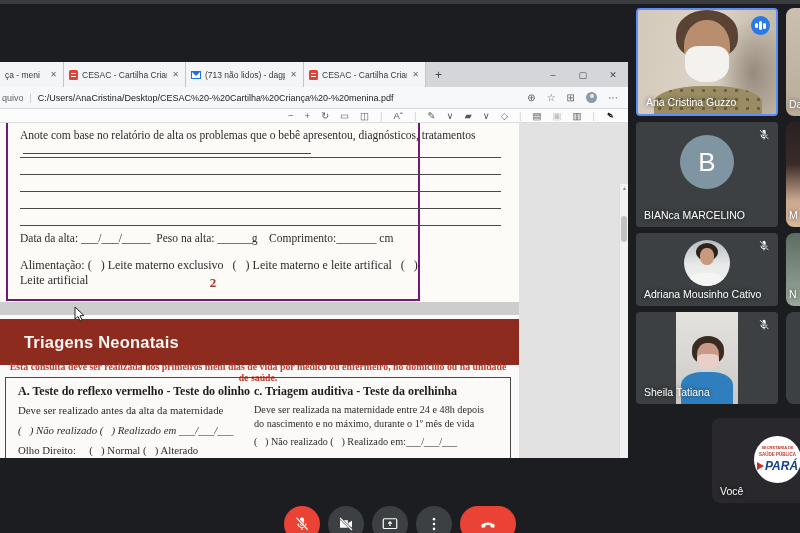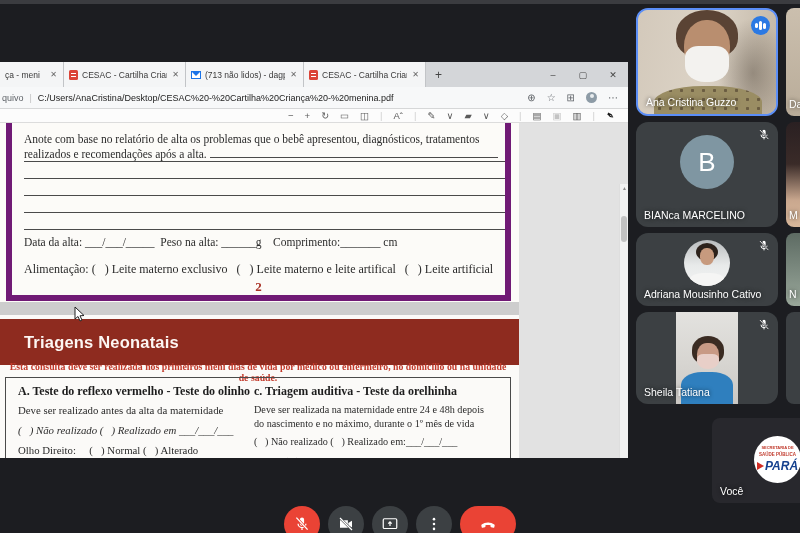--- a/index.html
+++ b/index.html
@@ -36,21 +36,21 @@
 
   .pdftoolbar { position:absolute; left:0; top:47px; width:100%; height:14px; background:#fcfcfc; border-bottom:1px solid #dcdcdc; display:flex; align-items:center; }
   .ptools { position:absolute; left:288px; top:0; height:14px; display:flex; align-items:center; gap:11px; }
   .ptool { font-size:9.5px; color:#5a5a5a; line-height:1; }
   .ptool.sep { color:#d0d0d0; }
   .ptool.disabled { color:#c3c3c3; }
   .ptool.pin { color:#1b1b1b; transform:rotate(35deg); font-size:10px; }
 
   .docarea { position:absolute; left:0; top:61px; width:100%; height:335px; background:#e2e2e2; overflow:hidden; font-family:"Liberation Serif", serif; }
   .pageA { position:absolute; left:0; top:0; width:519px; height:179px; background:#fcfbf8; }
-  .box1 { position:absolute; left:6px; top:-8px; width:505px; height:186px; border:6px solid #701a75; }
+  .box1 { position:absolute; left:6px; top:-8px; width:414px; height:186px; border:2px solid #701a75; }
   .introline1 { position:absolute; left:12px; top:12px; width:482px; font-size:11.5px; color:#2b2b2b; white-space:nowrap; }
   .introline2 { position:absolute; left:12px; top:27px; width:482px; font-size:11.5px; color:#2b2b2b; white-space:nowrap; }
   .fill-line { display:inline-block; width:288px; border-bottom:1px solid #4a4a4a; height:10px; margin-left:3px; }
   .uline { position:absolute; left:12px; width:481px; border-bottom:1px solid #4a4a4a; }
   .u1{top:40px;} .u2{top:57px;} .u3{top:74px;} .u4{top:91px;} .u5{top:108px;}
   .dataline { position:absolute; left:12px; top:115px; font-size:11.5px; color:#2b2b2b; white-space:pre-wrap; }
   .feedline { position:absolute; left:12px; top:141px; font-size:12px; color:#2b2b2b; white-space:pre-wrap; }
   .pagenum { position:absolute; left:0; top:158px; width:100%; text-align:center; font-size:13px; font-weight:bold; color:#a93226; }
 
   .pagegap { position:absolute; left:0; top:179px; width:519px; height:13px; background:#cdcdcd; }
@@ -68,21 +68,21 @@
   .tc{top:6px;} .c1{top:26px;} .c2{top:40px;} .c3{top:58px;} .c4{top:78px;}
 
   .scrollbar { position:absolute; right:0; top:61px; bottom:0; width:9px; background:#f1f1f1; border-left:1px solid #dedede; }
   .sb-up { position:absolute; top:2px; left:1px; width:7px; text-align:center; font-size:5px; color:#8a8a8a; }
   .sb-thumb { position:absolute; left:1px; top:32px; width:6px; height:26px; background:#c2c2c2; border-radius:3px; }
 
   .cursor { position:absolute; left:74px; top:244px; z-index:50; }
 
   
   .panel { position:absolute; left:636px; top:0; width:164px; height:533px; overflow:hidden; }
-  .tile { position:absolute; left:0; width:142px; background:#3c4043; border-radius:12px; overflow:hidden; }
+  .tile { position:absolute; left:0; width:142px; background:#3c4043; border-radius:4px; overflow:hidden; }
   .t1 { top:8px; height:108px; border:2px solid #5b8ef7; background:#c9bfae; }
   .t2 { top:122px; height:105px; }
   .t3 { top:233px; height:73px; }
   .t4 { top:312px; height:92px; }
   .tile-name { position:absolute; left:8px; bottom:6px; font-size:10.5px; color:#fff; text-shadow:0 0 4px rgba(0,0,0,.7); white-space:nowrap; z-index:5; }
   .micoff { position:absolute; top:6px; right:7px; width:14px; height:14px; z-index:5; }
   .badge { position:absolute; top:6px; right:6px; width:19px; height:19px; border-radius:50%; background:#2b79e3; display:flex; align-items:center; justify-content:center; gap:1.5px; z-index:5; }
   .badge i { display:block; width:2.5px; background:#fff; border-radius:2px; }
   .badge .b1{height:5px;} .badge .b2{height:9px;} .badge .b3{height:6px;}
 
@@ -199,21 +199,21 @@
           <span class="ptool">▥</span>
           <span class="ptool sep">|</span>
           <span class="ptool pin">✒</span>
         </div>
     </div>
 
     <div class="docarea">
       <div class="pageA">
         <div class="box1">
           <div class="introline1">Anote com base no relatório de alta os problemas que o bebê apresentou, diagnósticos, tratamentos</div>
-          <div class="introline2"><span>realizados e recomendações após a alta.</span><span class="fill-line"></span></div>
+          <div class="introline2"><span class="fill-line"></span></div>
           <div class="uline u1"></div>
           <div class="uline u2"></div>
           <div class="uline u3"></div>
           <div class="uline u4"></div>
           <div class="uline u5"></div>
           <div class="dataline">Data da alta: ___/___/_____  Peso na alta: ______g    Comprimento:_______ cm</div>
           <div class="feedline">Alimentação: (   ) Leite materno exclusivo   (   ) Leite materno e leite artifical   (   ) Leite artificial</div>
           <div class="pagenum">2</div>
         </div>
       </div>

